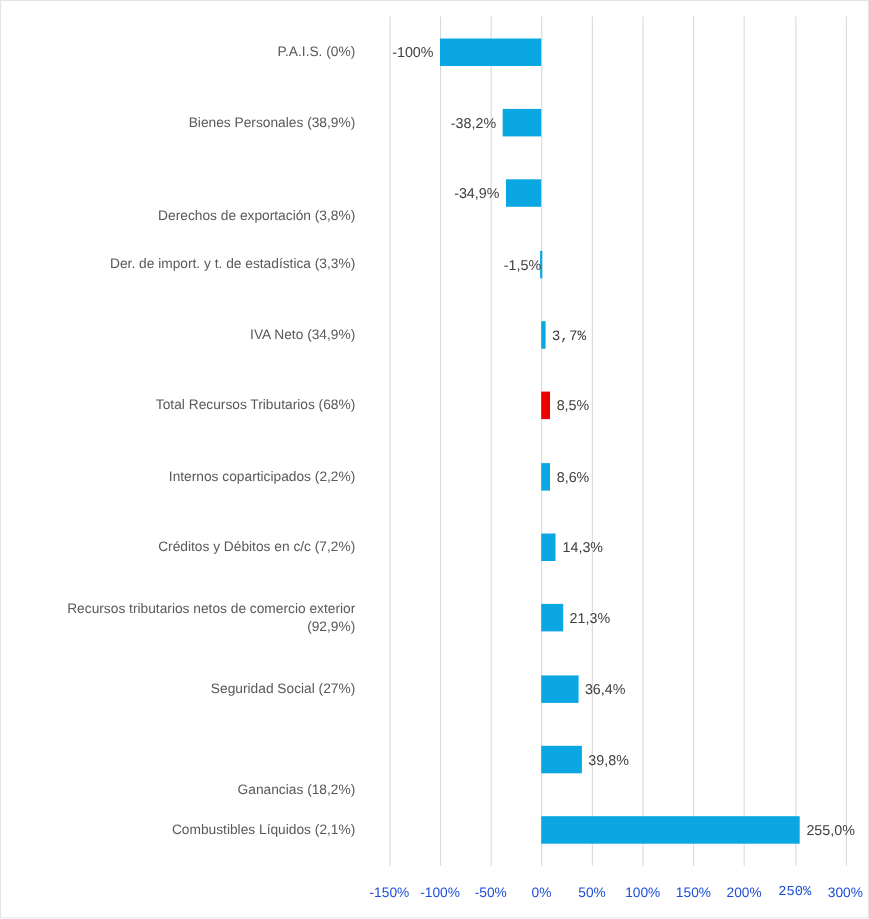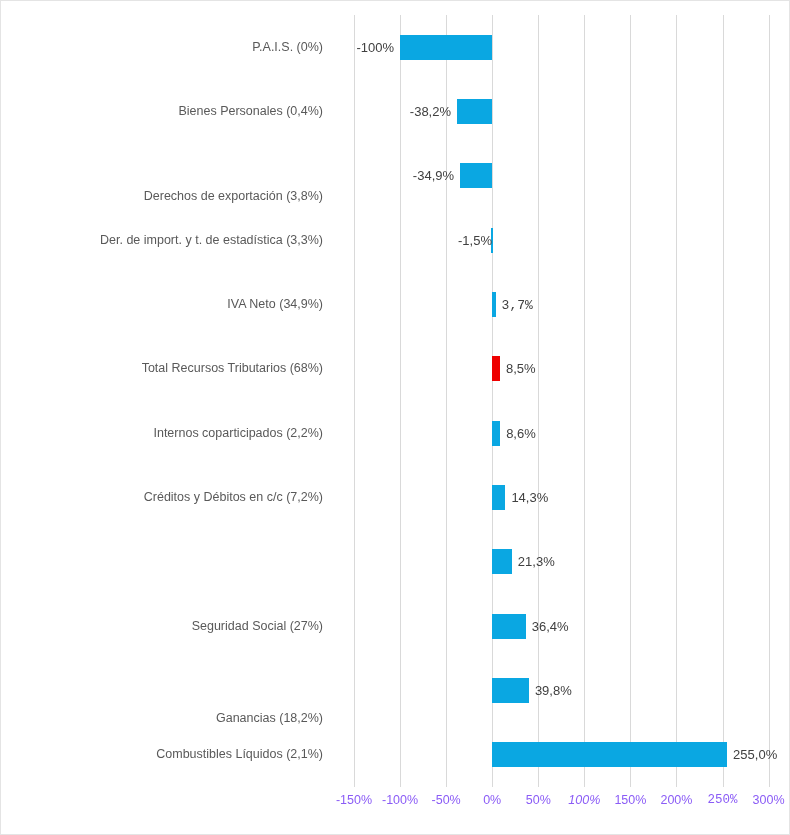--- a/index.html
+++ b/index.html
@@ -64,23 +64,23 @@
   }
   #x-axis {
     position: absolute;
     left: 330px;
     top: 786px;
     width: 456px;
     height: 30px;
   }
   .tick-label {
     position: absolute;
-    top: 6px;
+    top: 17px;
     font-size: 12.5px;
-    color: #8b5cf6;
+    color: #1d4ed8;
     text-align: left;
     white-space: nowrap;
     transform: translateX(-50%);
   }
 </style>
 </head>
 <body>
 
 <div id="chart-root">
   <div id="plot-area">
@@ -117,57 +117,59 @@
       <div class="bar" title="Ganancias (18,2%) 39,8%" style="background: rgb(10, 167, 226); top: 663px; left: 161.212px; width: 36.6642px;"></div>
       <div class="value-label" style="top: 663px; left: 203.876px;">39,8%</div>
       <div class="bar" title="Combustibles Líquidos (2,1%) 255,0%" style="background: rgb(10, 167, 226); top: 727.333px; left: 161.212px; width: 234.909px;"></div>
       <div class="value-label" style="top: 727.333px; left: 402.121px;">255,0%</div>
     </div>
   <div id="category-labels">
       <div class="label-wrap" style="top: 37.6667px;">
         <div>P.A.I.S. (0%)</div>
       </div>
       <div class="label-wrap" style="top: 102px;">
-        <div>Bienes Personales (0,4%)</div>
+        <div>Bienes Personales (38,9%)</div>
       </div>
       <div class="label-wrap" style="top: 166.333px; margin-top: 21px;">
         <div>Derechos de exportación (3,8%)</div>
       </div>
       <div class="label-wrap" style="top: 230.667px;">
         <div>Der. de import. y t. de estadística (3,3%)</div>
       </div>
       <div class="label-wrap" style="top: 295px;">
         <div>IVA Neto (34,9%)</div>
       </div>
       <div class="label-wrap" style="top: 359.333px;">
         <div>Total Recursos Tributarios (68%)</div>
       </div>
       <div class="label-wrap" style="top: 423.667px;">
         <div>Internos coparticipados (2,2%)</div>
       </div>
       <div class="label-wrap" style="top: 488px;">
         <div>Créditos y Débitos en c/c (7,2%)</div>
       </div>
       <div class="label-wrap" style="top: 543.833px;">
+        <div>Recursos tributarios netos de comercio exterior</div>
+        <div>(92,9%)</div>
       </div>
       <div class="label-wrap" style="top: 616.667px;">
         <div>Seguridad Social (27%)</div>
       </div>
       <div class="label-wrap" style="top: 681px; margin-top: 28px;">
         <div>Ganancias (18,2%)</div>
       </div>
       <div class="label-wrap" style="top: 745.333px;">
         <div>Combustibles Líquidos (2,1%)</div>
       </div>
     </div>
   <div id="x-axis">
       <div class="tick-label" style="left: 23.0303px;">-150%</div>
       <div class="tick-label" style="left: 69.0909px;">-100%</div>
       <div class="tick-label" style="left: 115.152px;">-50%</div>
       <div class="tick-label" style="left: 161.212px;">0%</div>
       <div class="tick-label" style="left: 207.273px;">50%</div>
-      <div class="tick-label" style="left: 253.333px; font-style: italic;">100%</div>
+      <div class="tick-label" style="left: 253.333px;">100%</div>
       <div class="tick-label" style="left: 299.394px;">150%</div>
       <div class="tick-label" style="left: 345.455px;">200%</div>
       <div class="tick-label" style="left: 391.515px; font-family: Liberation Mono, monospace;">250%</div>
       <div class="tick-label" style="left: 437.576px;">300%</div>
     </div>
 </div>
 
 </body></html>

